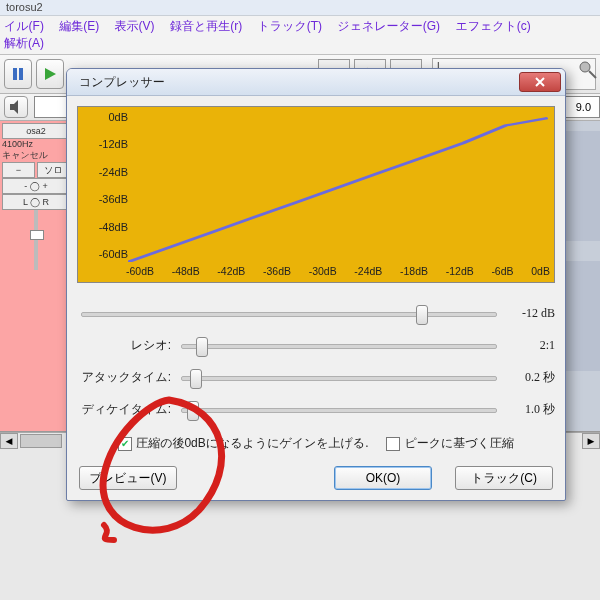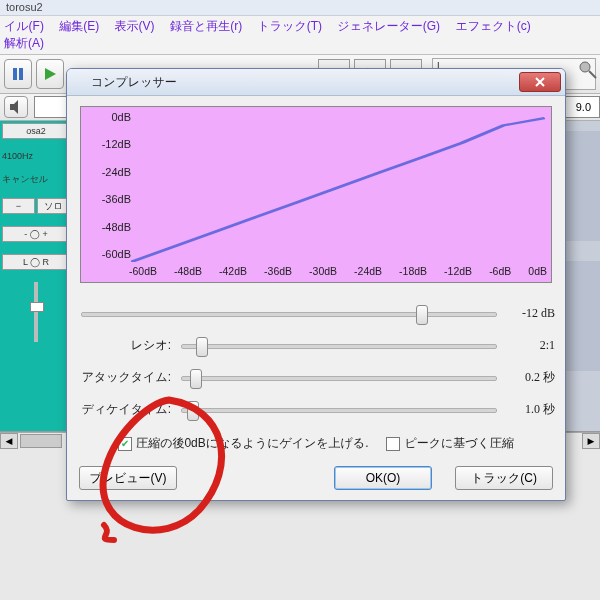--- a/index.html
+++ b/index.html
@@ -95,26 +95,26 @@
   }
   
   .trackarea {
     display:flex;
     height: 310px;
     background: #c7ced9;
     border-bottom: 1px solid #999;
   }
   .trackpanel {
     width: 68px;
-    background: #14b8a6;
+    background: #fca5a5;
     border-right: 1px solid #999;
     font-size: 10px;
     color:#333;
     padding:2px;
-    display:flex;flex-direction:column;gap:12px;
+    display:flex;flex-direction:column;gap:0;
   }
   .trackpanel .mini {
     height: 14px;
     border:1px solid #999;
     background:#eee;
     font-size:9px;
     display:flex;align-items:center;justify-content:center;
   }
   .trackpanel .vslider { height:60px; display:flex; gap:4px; justify-content:center;}
   .trackpanel .vslider .bar{width:4px;background:#bbb;position:relative;}
@@ -161,42 +161,43 @@
     border: 1px solid #6c7da6;
     box-shadow: 4px 4px 12px rgba(0,0,0,0.35);
     border-radius: 6px 6px 2px 2px;
     overflow:hidden;
   }
   .dlg-titlebar {
     height: 26px;
     background: linear-gradient(#eef2f9,#d4e0ef);
     border-bottom: 1px solid #b0bdd0;
     display:flex;align-items:center;justify-content:space-between;
-    padding: 0 4px 0 24px;
+    padding: 0 4px 0 12px;
     color:#222;
   }
   .dlg-close {
     width: 40px;
     height: 18px;
     border-radius: 3px;
     background: linear-gradient(#e67a78,#c24642);
     border: 1px solid #913230;
     color:#fff;
     display:flex;align-items:center;justify-content:center;
   }
   .dlg-body {
     padding: 8px 10px 10px 10px;
   }
   .plot {
     border: 1px solid #888;
-    background:#f0abfc;
+    background:#eab308;
     height: 175px;
     width: 470px;
     margin: 2px auto 0 auto;
     position:relative;
+    padding-left:6px;
   }
   .plot-y {
     position:absolute;left:0;top:0;bottom:18px;width:48px;
     display:flex;flex-direction:column;justify-content:space-between;
     font-size:11px;color:#222;padding:4px 2px;
   }
   .plot-y span{text-align:right;display:block;}
   .plot-x {
     position:absolute;left:48px;right:4px;bottom:1px;height:16px;
     display:flex;justify-content:space-between;font-size:10.5px;color:#222;

